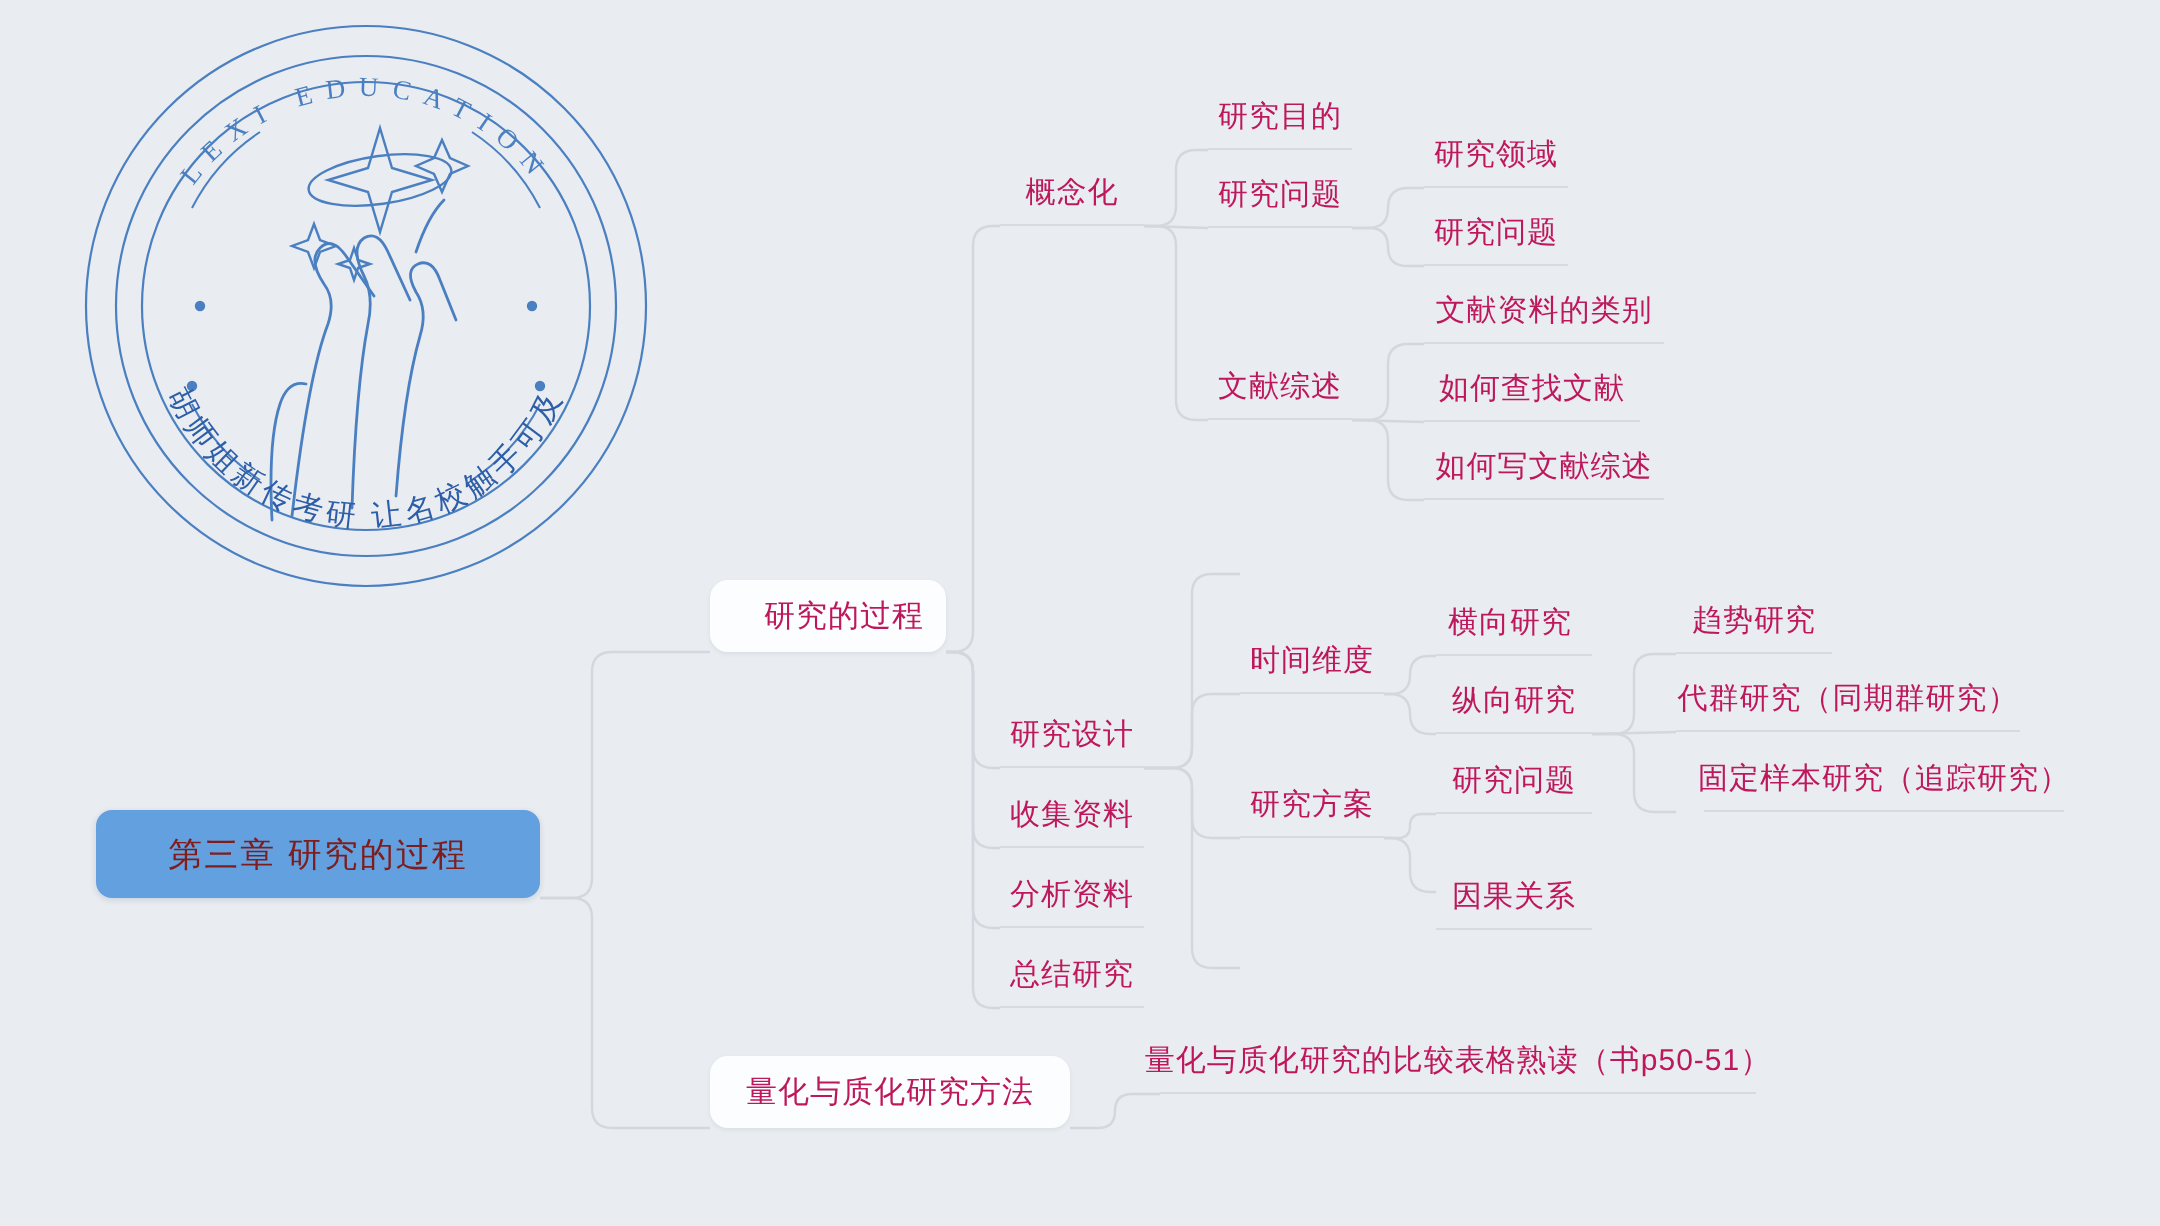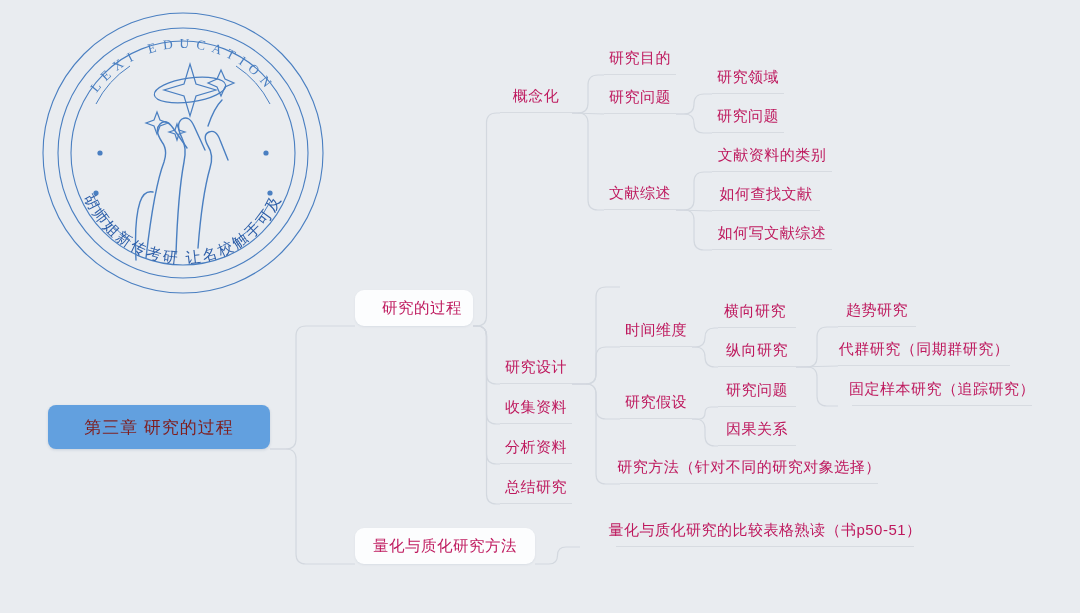--- a/index.html
+++ b/index.html
@@ -189,42 +189,39 @@
     <div class="node level5" style="left: 712px; top: 179px; width: 108px; height: 32px;">
       <span>如何查找文献</span>
     </div>
     <div class="node level5" style="left: 712px; top: 218px; width: 120px; height: 32px;">
       <span>如何写文献综述</span>
     </div>
     <div class="node level4" style="left: 620px; top: 315px; width: 72px; height: 32px;">
       <span>时间维度</span>
     </div>
     <div class="node level4" style="left: 620px; top: 387px; width: 72px; height: 32px;">
-      <span>研究假设</span>
-    </div>
-    <div class="node level4" style="left: 620px; top: 452px; width: 258px; height: 32px;">
-      <span>研究方法（针对不同的研究对象选择）</span>
+      <span>研究方案</span>
     </div>
     <div class="node level5" style="left: 718px; top: 296px; width: 78px; height: 32px; justify-content: flex-end;">
       <span>横向研究</span>
     </div>
     <div class="node level5" style="left: 718px; top: 335px; width: 78px; height: 32px;">
       <span>纵向研究</span>
     </div>
     <div class="node level5" style="left: 718px; top: 375px; width: 78px; height: 32px;">
       <span>研究问题</span>
     </div>
-    <div class="node level5" style="left: 718px; top: 414px; width: 78px; height: 32px;">
+    <div class="node level5" style="left: 718px; top: 433px; width: 78px; height: 32px;">
       <span>因果关系</span>
     </div>
     <div class="node level5" style="left: 838px; top: 295px; width: 78px; height: 32px;">
       <span>趋势研究</span>
     </div>
     <div class="node level5" style="left: 838px; top: 334px; width: 172px; height: 32px; justify-content: center;">
       <span>代群研究（同期群研究）</span>
     </div>
     <div class="node level5" style="left: 852px; top: 374px; width: 180px; height: 32px; align-items: center;">
       <span>固定样本研究（追踪研究）</span>
     </div>
-    <div class="node level5" style="left: 580px; top: 515px; width: 298px; height: 32px; margin-left: 36px;">
+    <div class="node level5" style="left: 580px; top: 515px; width: 298px; height: 32px;">
       <span>量化与质化研究的比较表格熟读（书p50-51）</span>
     </div>
   </div>
 
 </body></html>

